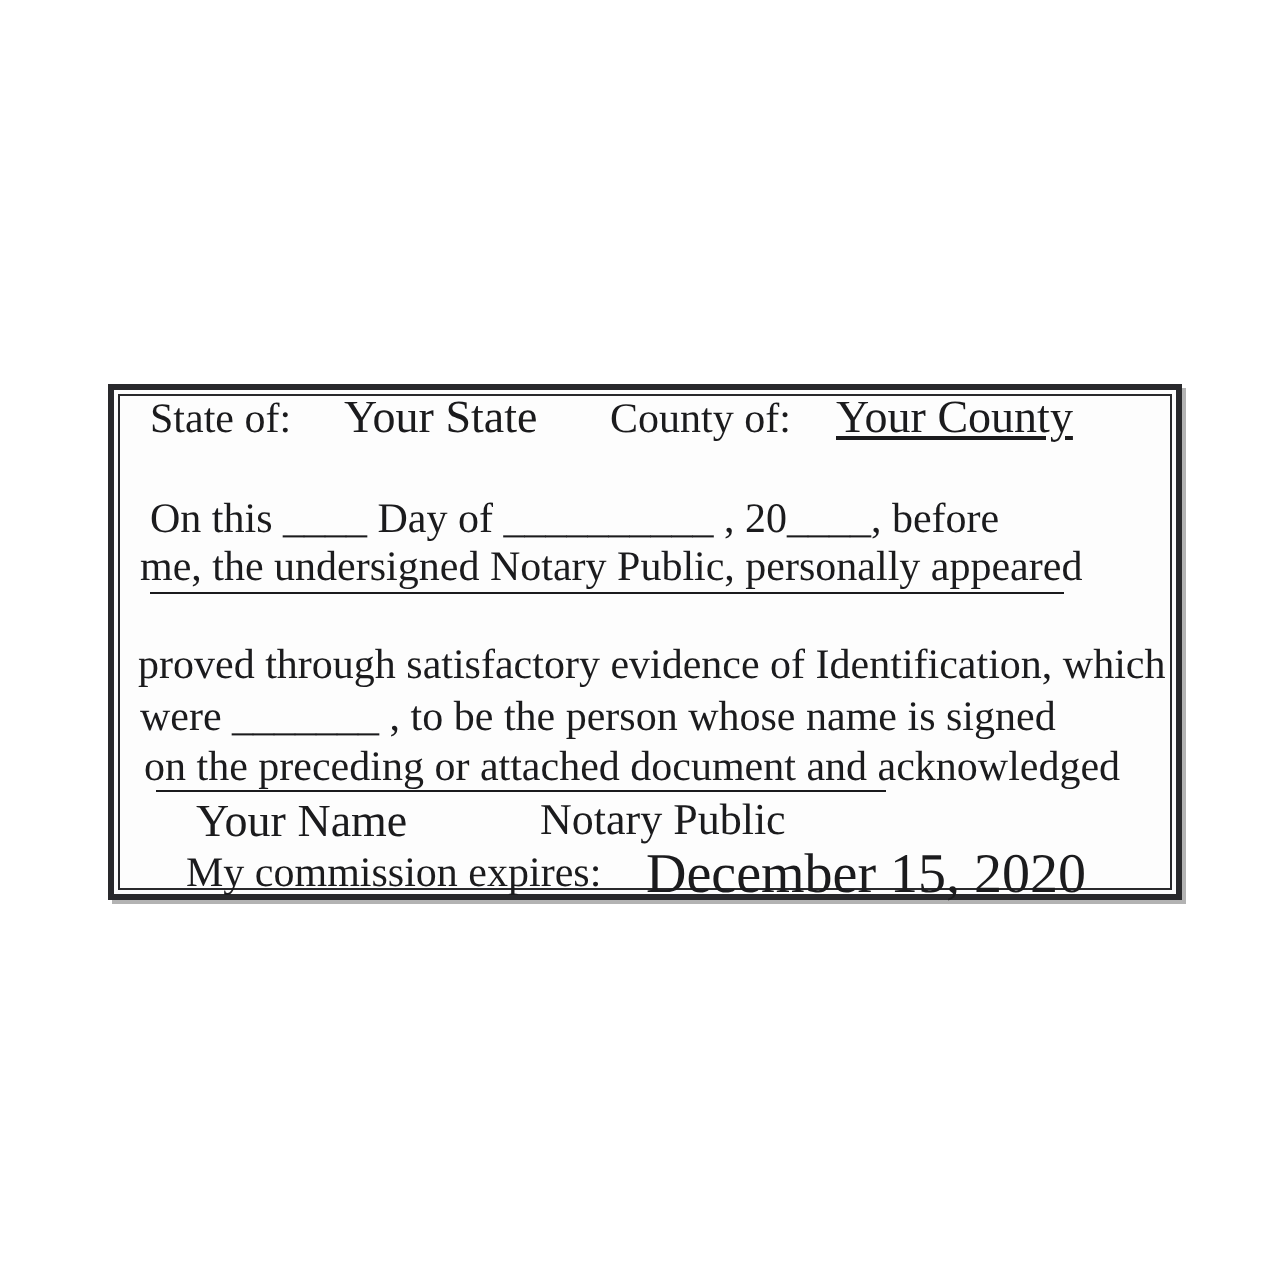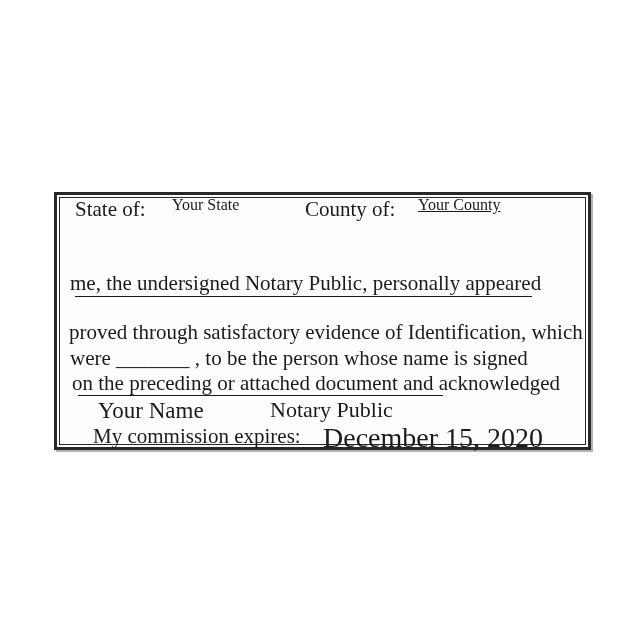--- a/index.html
+++ b/index.html
@@ -44,21 +44,21 @@
     line-height: 1;
     white-space: pre;
   }
   .tline span { position: absolute; white-space: pre; }
   .seg-l2  { left: 15px; }
   .seg-l3  { left: 10px; }
   .seg-l4  { left: 9px;  }
   .seg-l5  { left: 10px; }
   .seg-l6  { left: 12px; text-align: right; }
   .custom {
-    font-size: 16px;
+    font-size: 23px;
     top: -1px;
   }
   .rule {
     position: absolute;
     height: 0;
     border-top: 1.5px solid var(--ink-text, #1b1b1d);
   }
   .rule-appeared { left: 15px; top: 98px;  width: 457px; }
   .rule-signer   { left: 18px; top: 197px; width: 365px; }
   .l1 { top: 0px; }
@@ -86,20 +86,23 @@
     <div class="stamp-inner">
       <div class="content">
 
         <div class="tline l1">
           <span class="state-label">State of:</span>
           <span class="custom state-value">Your State</span>
           <span class="county-label">County of:</span>
           <span class="custom county-value">Your County</span>
         </div>
 
+        <div class="tline l2">
+          <span class="seg-l2">On this ____ Day of __________ , 20____, before</span>
+        </div>
 
         <div class="tline l3">
           <span class="seg-l3">me, the undersigned Notary Public, personally appeared</span>
         </div>
 
         <div class="rule rule-appeared"></div>
 
         <div class="tline l5">
           <span class="seg-l5">were _______ , to be the person whose name is signed</span>
         </div>

